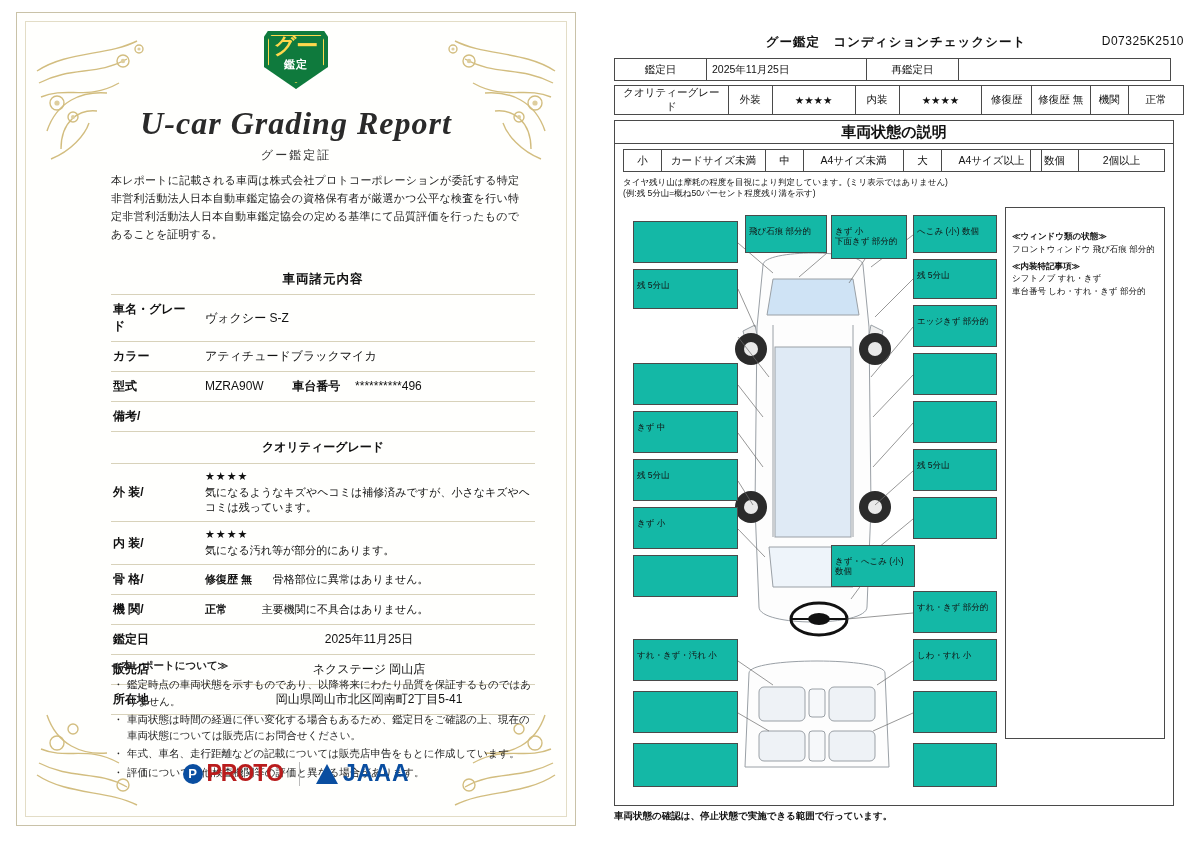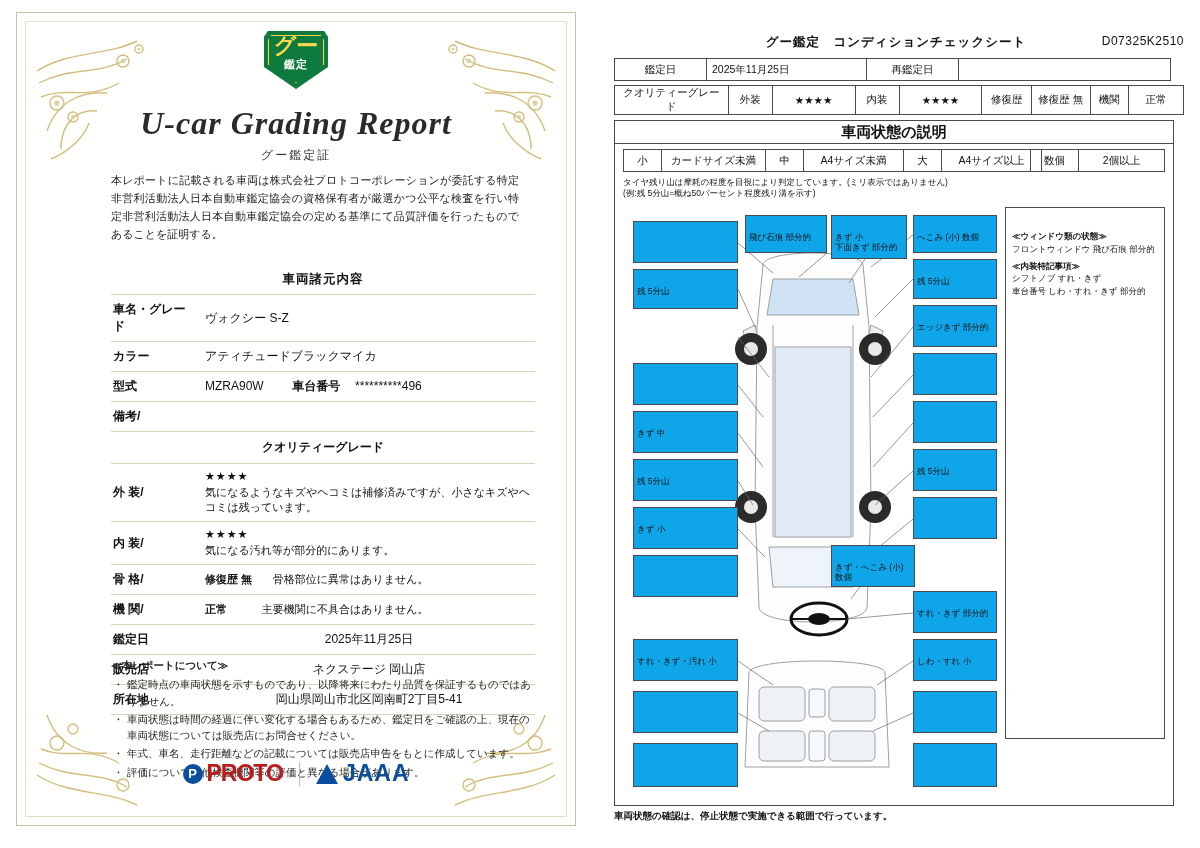--- a/index.html
+++ b/index.html
@@ -149,22 +149,22 @@
     position:absolute;left:8px;top:86px;width:382px;height:588px;
   }
   .rightcol{
     position:absolute;right:8px;top:86px;width:160px;height:532px;
     border:1px solid #4a4a4a;box-sizing:border-box;padding:22px 6px;font-size:8.5px;line-height:1.5;margin-left:20px;
   }
   .rightcol .h{font-weight:bold;margin-top:4px;}
   .rightcol .h:first-child{margin-top:0;}
 
   .callout{
-    position:absolute;border:1px solid #4a4a4a;background:#0ea5e9;box-sizing:border-box;
-    font-size:8.5px;padding:16px 3px;line-height:1.2;
+    position:absolute;border:1px solid #4a4a4a;background:#14b8a6;box-sizing:border-box;
+    font-size:8.5px;padding:10px 3px;line-height:1.2;
   }
   .footnote2{
     position:absolute;left:6px;top:800px;font-size:9.5px;font-weight:bold;
   }
   svg.veh{position:absolute;left:0;top:0;}
 </style>
 </head>
 <body>
 
 <div class="page">

